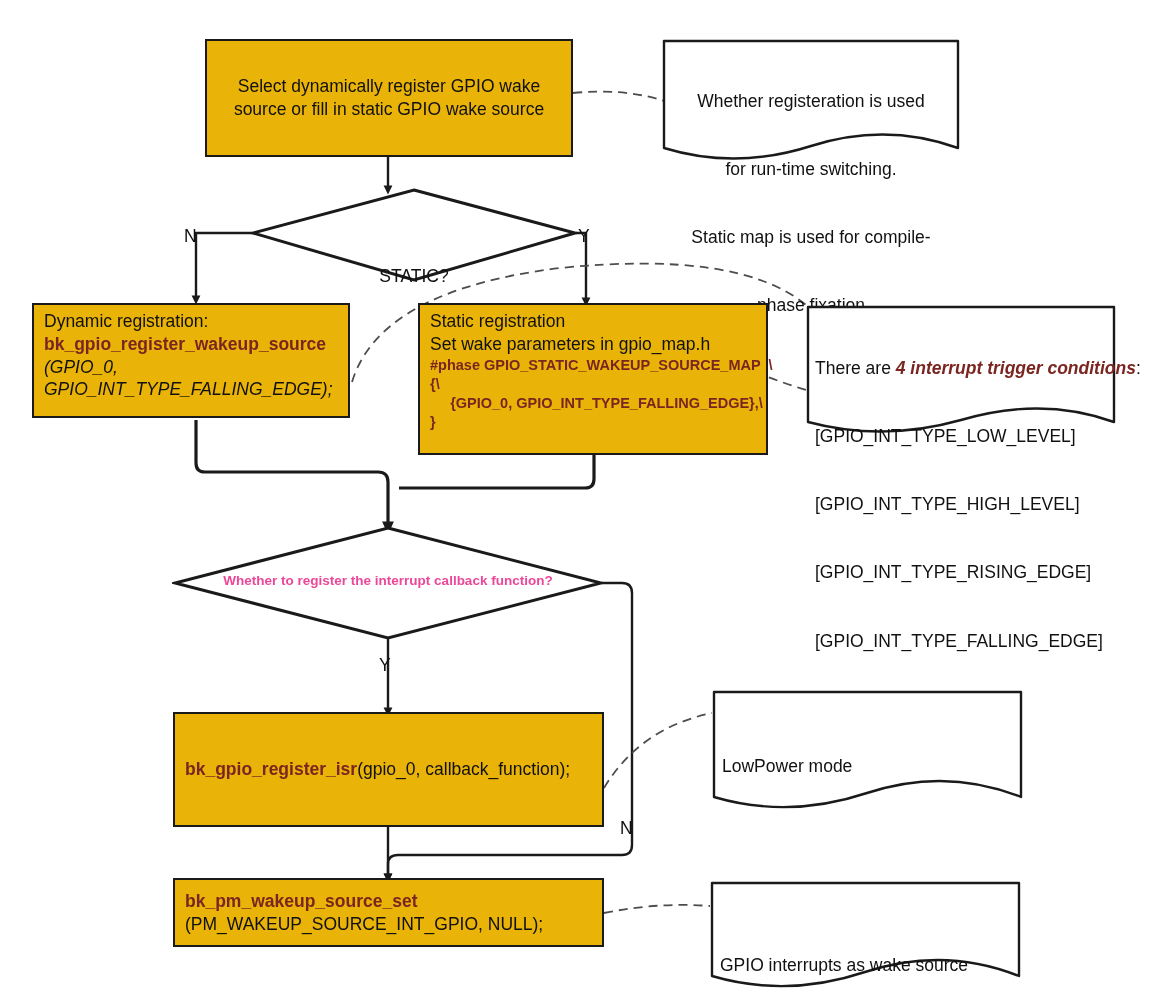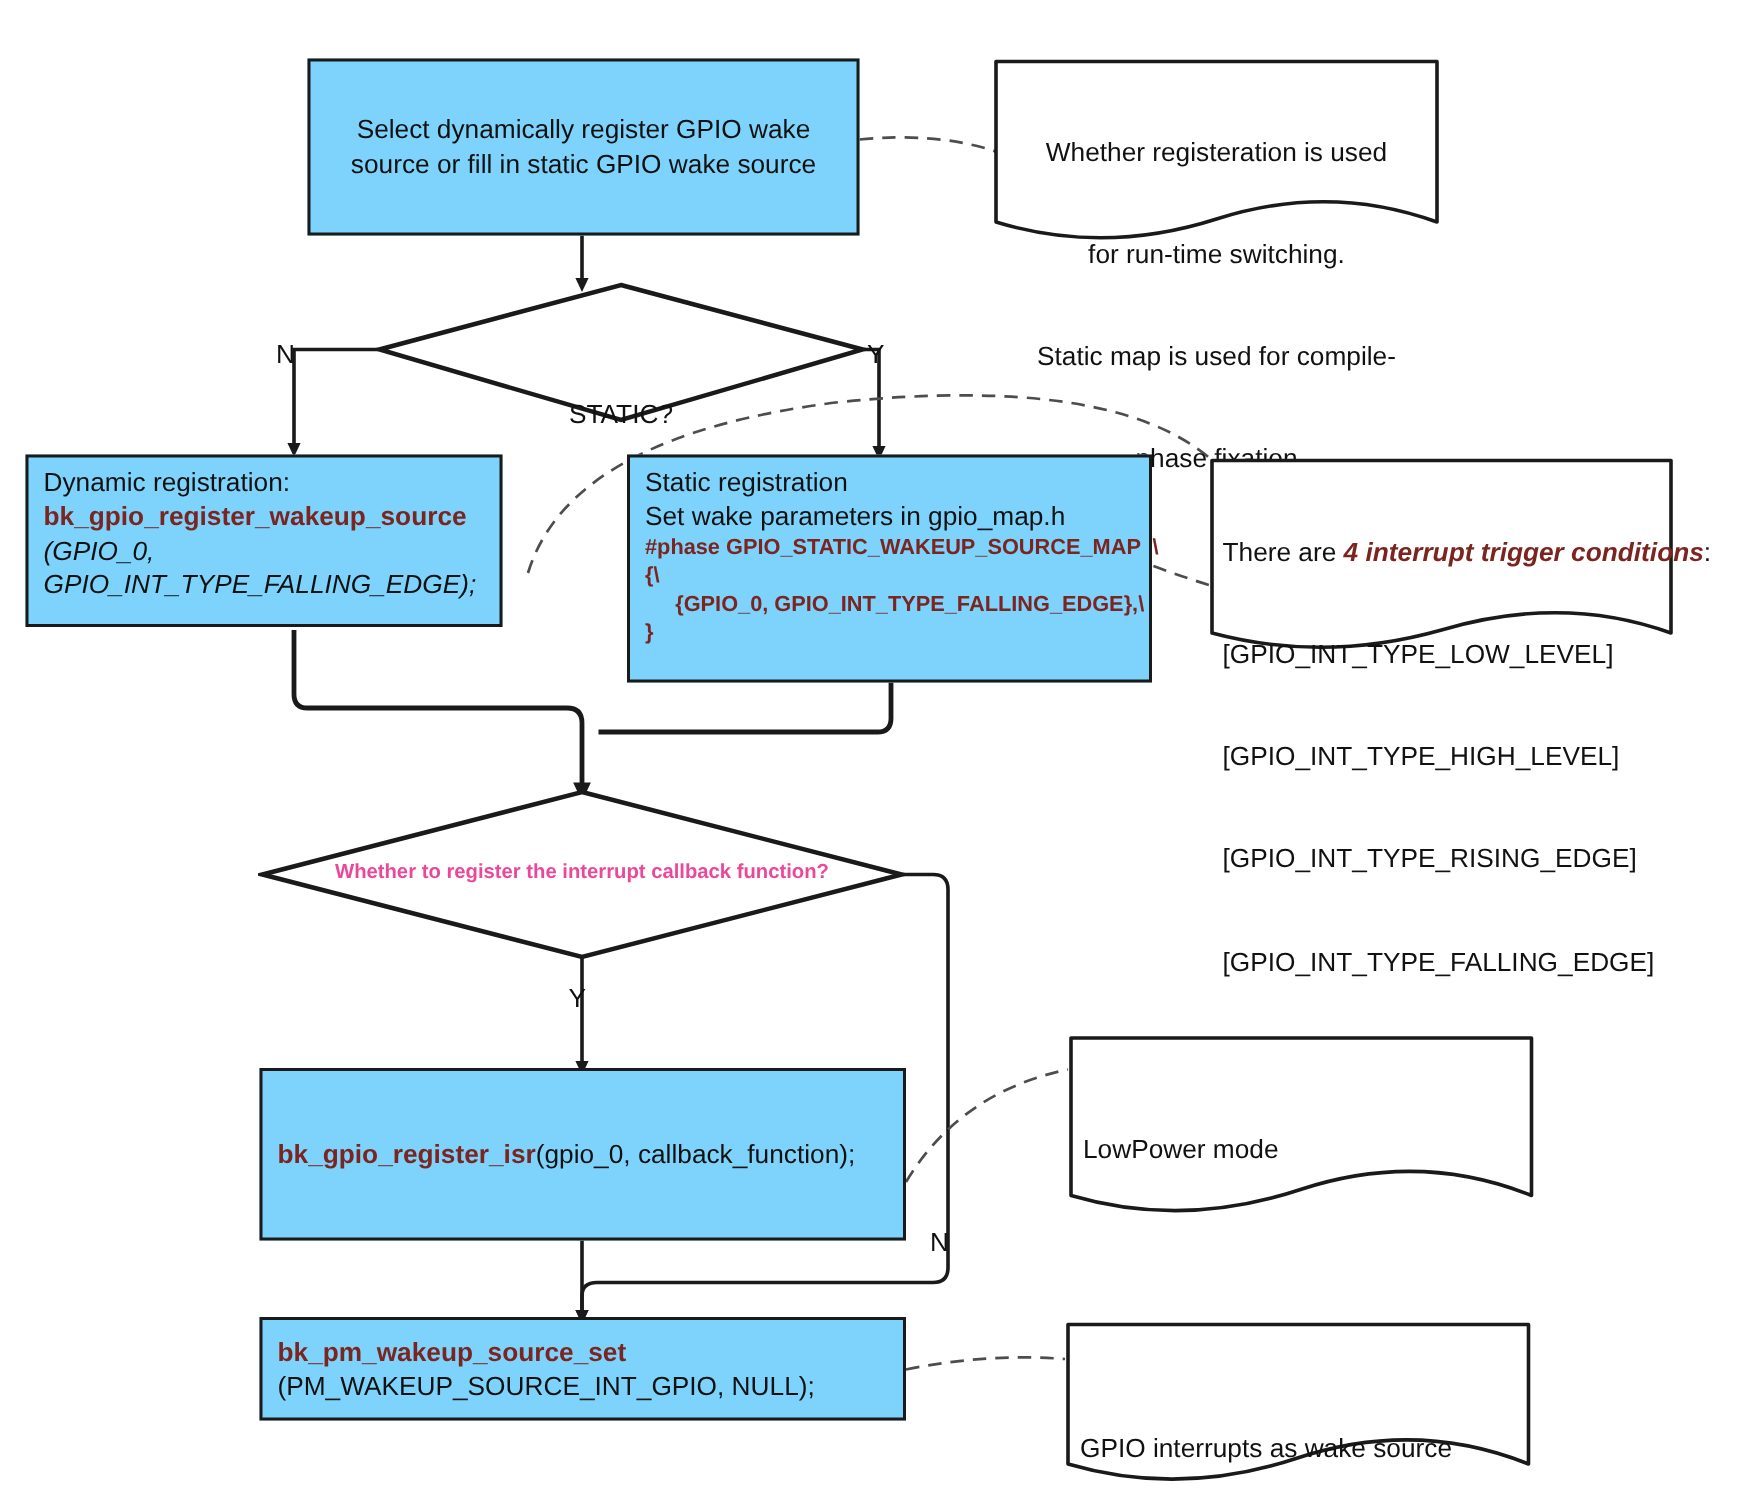--- a/index.html
+++ b/index.html
@@ -20,21 +20,21 @@
   #wires {
     position: absolute;
     left: 0; top: 0;
     width: 1174px;
     height: 1003px;
     pointer-events: none;
   }
   .node {
     position: absolute;
     box-sizing: border-box;
-    background: #7dd3fc;
+    background: #eab308;
   }
   .procbox {
     border: 2px solid #1a1a1a;
     display: flex;
     flex-direction: column;
     justify-content: center;
   }
   .procbox.center {
     align-items: center;
     text-align: center;
@@ -180,21 +180,21 @@
 
   <div class="diamond-wrap" style="left:250px; top:187px; width:328px; height:96px;">
     <svg viewBox="0 0 328 96" width="328" height="96" xmlns="http://www.w3.org/2000/svg">
       <path d="M164,3 L325,46 L164,93 L3,46 Z" fill="#ffffff" stroke="#1a1a1a" stroke-width="3.0" stroke-linejoin="miter"></path>
     </svg>
     <div class="diamond-label txt" style="top:34px; font-size:17.5px;margin-top:44px;">STATIC?</div>
   </div>
   <div class="branch-label" style="left:184px; top:226px;">N</div>
   <div class="branch-label" style="left:578px; top:226px;">Y</div>
 
-  <div class="node procbox" style="left:17px; top:303px; width:318px; height:115px; justify-content:flex-start; padding-top:5px;">
+  <div class="node procbox" style="left:32px; top:303px; width:318px; height:115px; justify-content:flex-start; padding-top:5px;">
     <div class="txt pad">Dynamic registration:</div>
     <div class="txt pad fn">bk_gpio_register_wakeup_source</div>
     <div class="txt pad ital">(GPIO_0,</div>
     <div class="txt pad ital">GPIO_INT_TYPE_FALLING_EDGE);</div>
   </div>
 
   <div class="node procbox" style="left:418px; top:303px; width:350px; height:152px; justify-content:flex-start; padding-top:5px;">
     <div class="txt pad">Static registration</div>
     <div class="txt pad">Set wake parameters in gpio_map.h</div>
     <div class="code pad">#phase GPIO_STATIC_WAKEUP_SOURCE_MAP  \

